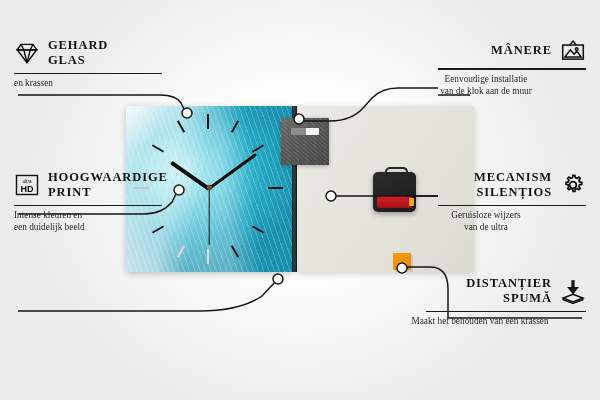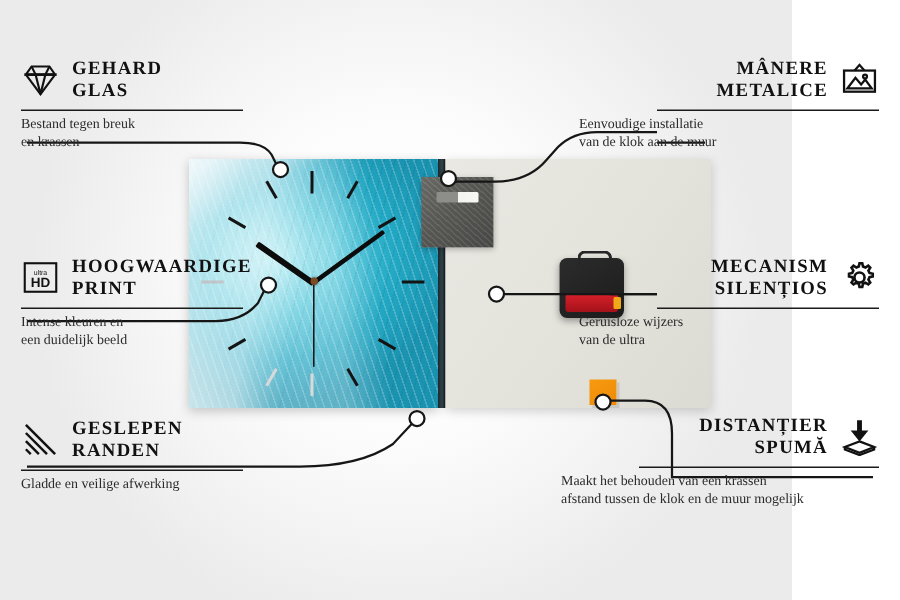--- a/index.html
+++ b/index.html
@@ -2,21 +2,21 @@
 <html><head>
 <meta charset="utf-8">
 <style>
   html,body{margin:0;padding:0;}
   body{
     width:600px;height:400px;overflow:hidden;
     font-family:"Liberation Serif", serif;
     background:#ffffff;
   }
   #stage{
-    position:relative;width:528px;height:400px;
+    position:relative;width:600px;height:400px;
     background:
       radial-gradient(ellipse 46% 60% at 50% 46%, #ffffff 0%, #fdfdfd 42%, #f4f4f4 72%, #ebebeb 100%),
       linear-gradient(90deg,#e8e8e8 0%,#f6f6f6 16%,#ffffff 42%,#ffffff 60%,#f4f4f4 84%,#e6e6e6 100%);
   }
 
   
   .product{position:absolute;left:126px;top:106px;width:348px;height:166px;}
 
   .clock-face{
     position:absolute;left:0;top:0;width:166px;height:166px;
@@ -84,21 +84,21 @@
     font-family:"Liberation Serif", serif;
     font-size:12.5px;font-weight:700;letter-spacing:.9px;color:#111;
     line-height:1.22;text-transform:uppercase;
   }
   .callout.right .title{text-align:right;}
   .rule{height:1.6px;background:#1a1a1a;margin:4px 0 3px;}
   .desc{
     font-family:"Liberation Serif", serif;
     font-size:9.3px;color:#2a2a2a;line-height:1.32;
   }
-  .callout.right .desc{text-align:left;}
+  .callout.right .desc{text-align:center;}
 
   .c-gehard{left:14px;top:38px;}
   .c-print{left:14px;top:170px;}
   .c-randen{left:14px;top:278px;}
   .c-manere{left:386px;top:38px;}
   .c-mecanism{left:386px;top:170px;}
   .c-distantier{left:386px;top:276px;}
   .c-gehard .rule{width:148px;}
   .c-print .rule{width:148px;}
   .c-randen .rule{width:148px;}
@@ -182,21 +182,20 @@
           <path d="M6.5 4 L9 9 L12 21 L15 9 L17.5 4"></path>
             <path d="M3 9 H21"></path>
         </svg>
       </span>
       <div>
         <div class="title">GEHARD</div>
         <div class="title">GLAS</div>
       </div>
     </div>
     <div class="rule"></div>
-    <div class="desc">Bestand tegen breuk</div>
     <div class="desc">en krassen</div>
   </div>
 
   <div class="callout left c-print">
     <div class="row">
       <span class="ico">
         <svg viewBox="0 0 26 26">
           <rect x="2.5" y="3.5" width="21" height="19" fill="none" stroke="#111" stroke-width="1.4"></rect>
           <text x="13" y="11" font-family="Liberation Sans, sans-serif" font-size="4.6" text-anchor="middle" fill="#111">ultra</text>
           <text x="13" y="19.6" font-family="Liberation Sans, sans-serif" font-size="9" font-weight="bold" text-anchor="middle" fill="#111">HD</text>
@@ -205,44 +204,25 @@
       <div>
         <div class="title">HOOGWAARDIGE</div>
         <div class="title">PRINT</div>
       </div>
     </div>
     <div class="rule"></div>
     <div class="desc">Intense kleuren en</div>
     <div class="desc">een duidelijk beeld</div>
   </div>
 
-  <div class="callout left c-randen">
-    <div class="row">
-      <span class="ico">
-        <svg viewBox="0 0 24 24" stroke="#111" stroke-width="1.5" fill="none">
-          <path d="M3 3 L21 21"></path>
-            <path d="M3 8 L16 21"></path>
-            <path d="M3 13 L11 21"></path>
-            <path d="M3 18 L6 21"></path>
-        </svg>
-      </span>
-      <div>
-        <div class="title">GESLEPEN</div>
-        <div class="title">RANDEN</div>
-      </div>
-    </div>
-    <div class="rule"></div>
-    <div class="desc">Gladde en veilige afwerking</div>
-  </div>
 
   <div class="callout right c-manere">
     <div class="row">
       <div>
         <div class="title">MÂNERE</div>
-        <div class="title">METALICE</div>
       </div>
       <span class="ico">
         <svg viewBox="0 0 24 24" fill="none" stroke="#111" stroke-width="1.4">
           <rect x="2.5" y="6.5" width="19" height="13"></rect>
           <path d="M4.5 17.5 L9.5 11 L13 15 L15.5 12 L19.5 17.5 Z" fill="#fff"></path>
           <circle cx="15.4" cy="10.2" r="1.2"></circle>
           <path d="M9 6.5 L12 3 L15 6.5"></path>
         </svg>
       </span>
     </div>
@@ -279,16 +259,15 @@
         <svg viewBox="0 0 24 24" fill="none" stroke="#111" stroke-width="1.4">
           <path d="M12 2 L12 10" stroke-width="3"></path>
           <path d="M8 9 L12 14 L16 9 Z" fill="#111"></path>
           <path d="M12 15 L21 18.5 L12 22 L3 18.5 Z"></path>
           <path d="M3 18.5 L3 20 L12 23.4 L21 20 L21 18.5"></path>
         </svg>
       </span>
     </div>
     <div class="rule" style="width:160px;margin-left:52px;"></div>
     <div class="desc">Maakt het behouden van een krassen</div>
-    <div class="desc">afstand tussen de klok en de muur mogelijk</div>
   </div>
 
 </div>
 
 </body></html>

